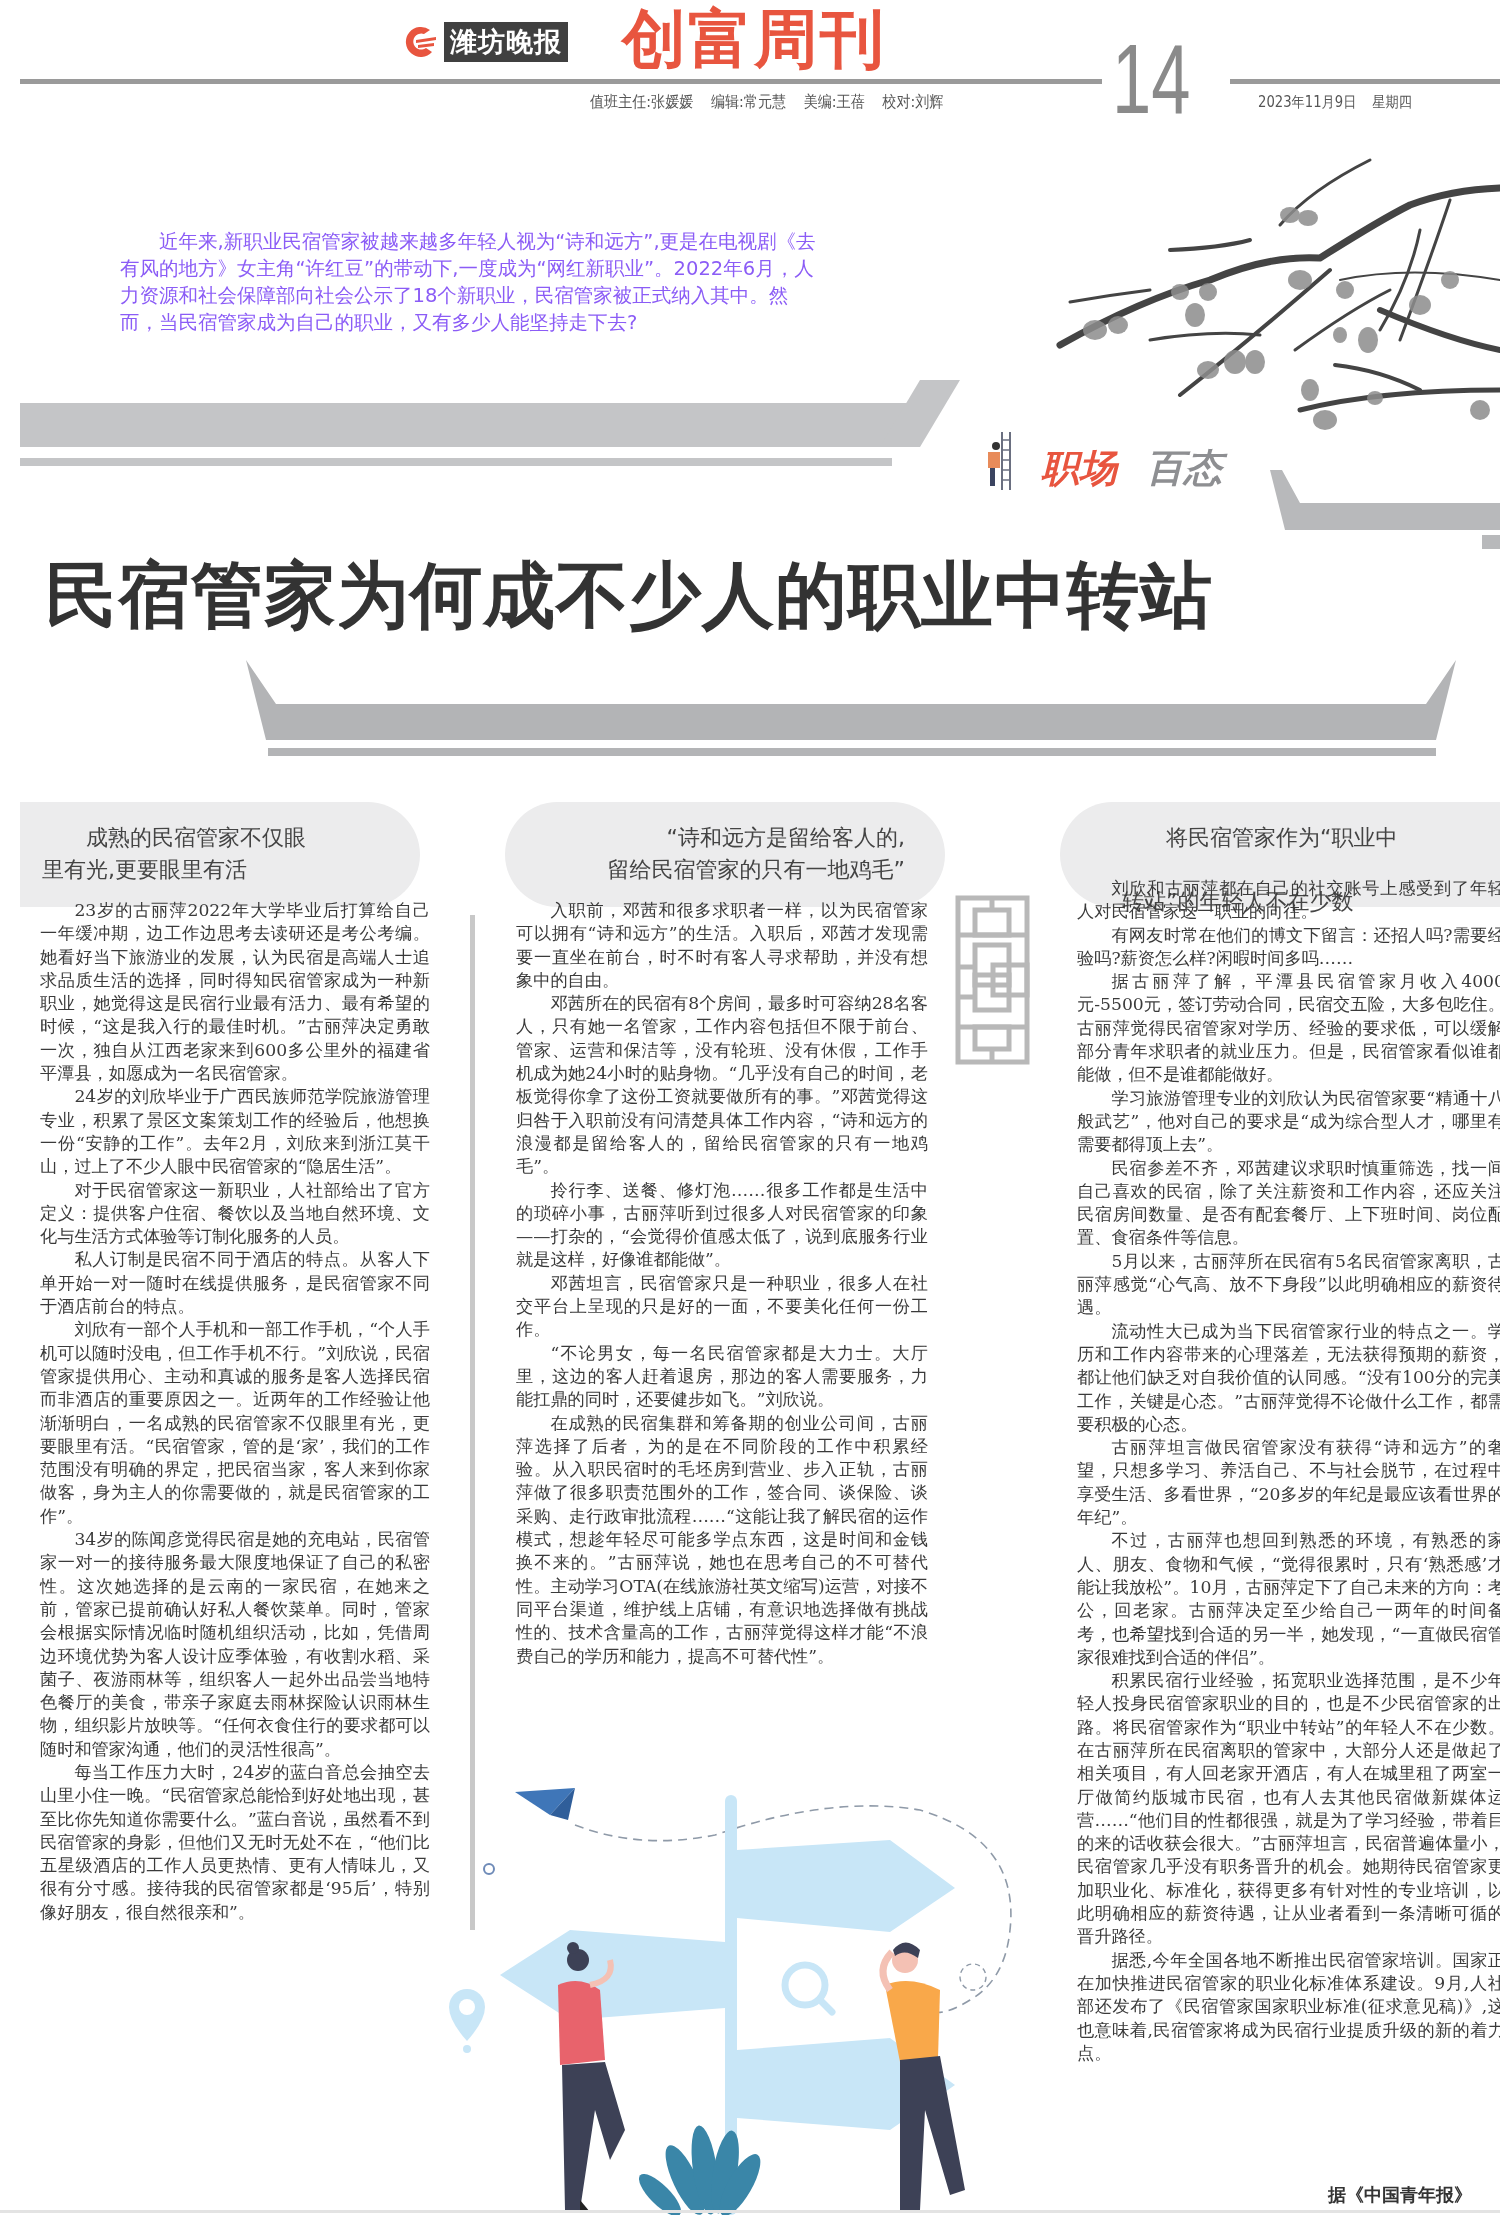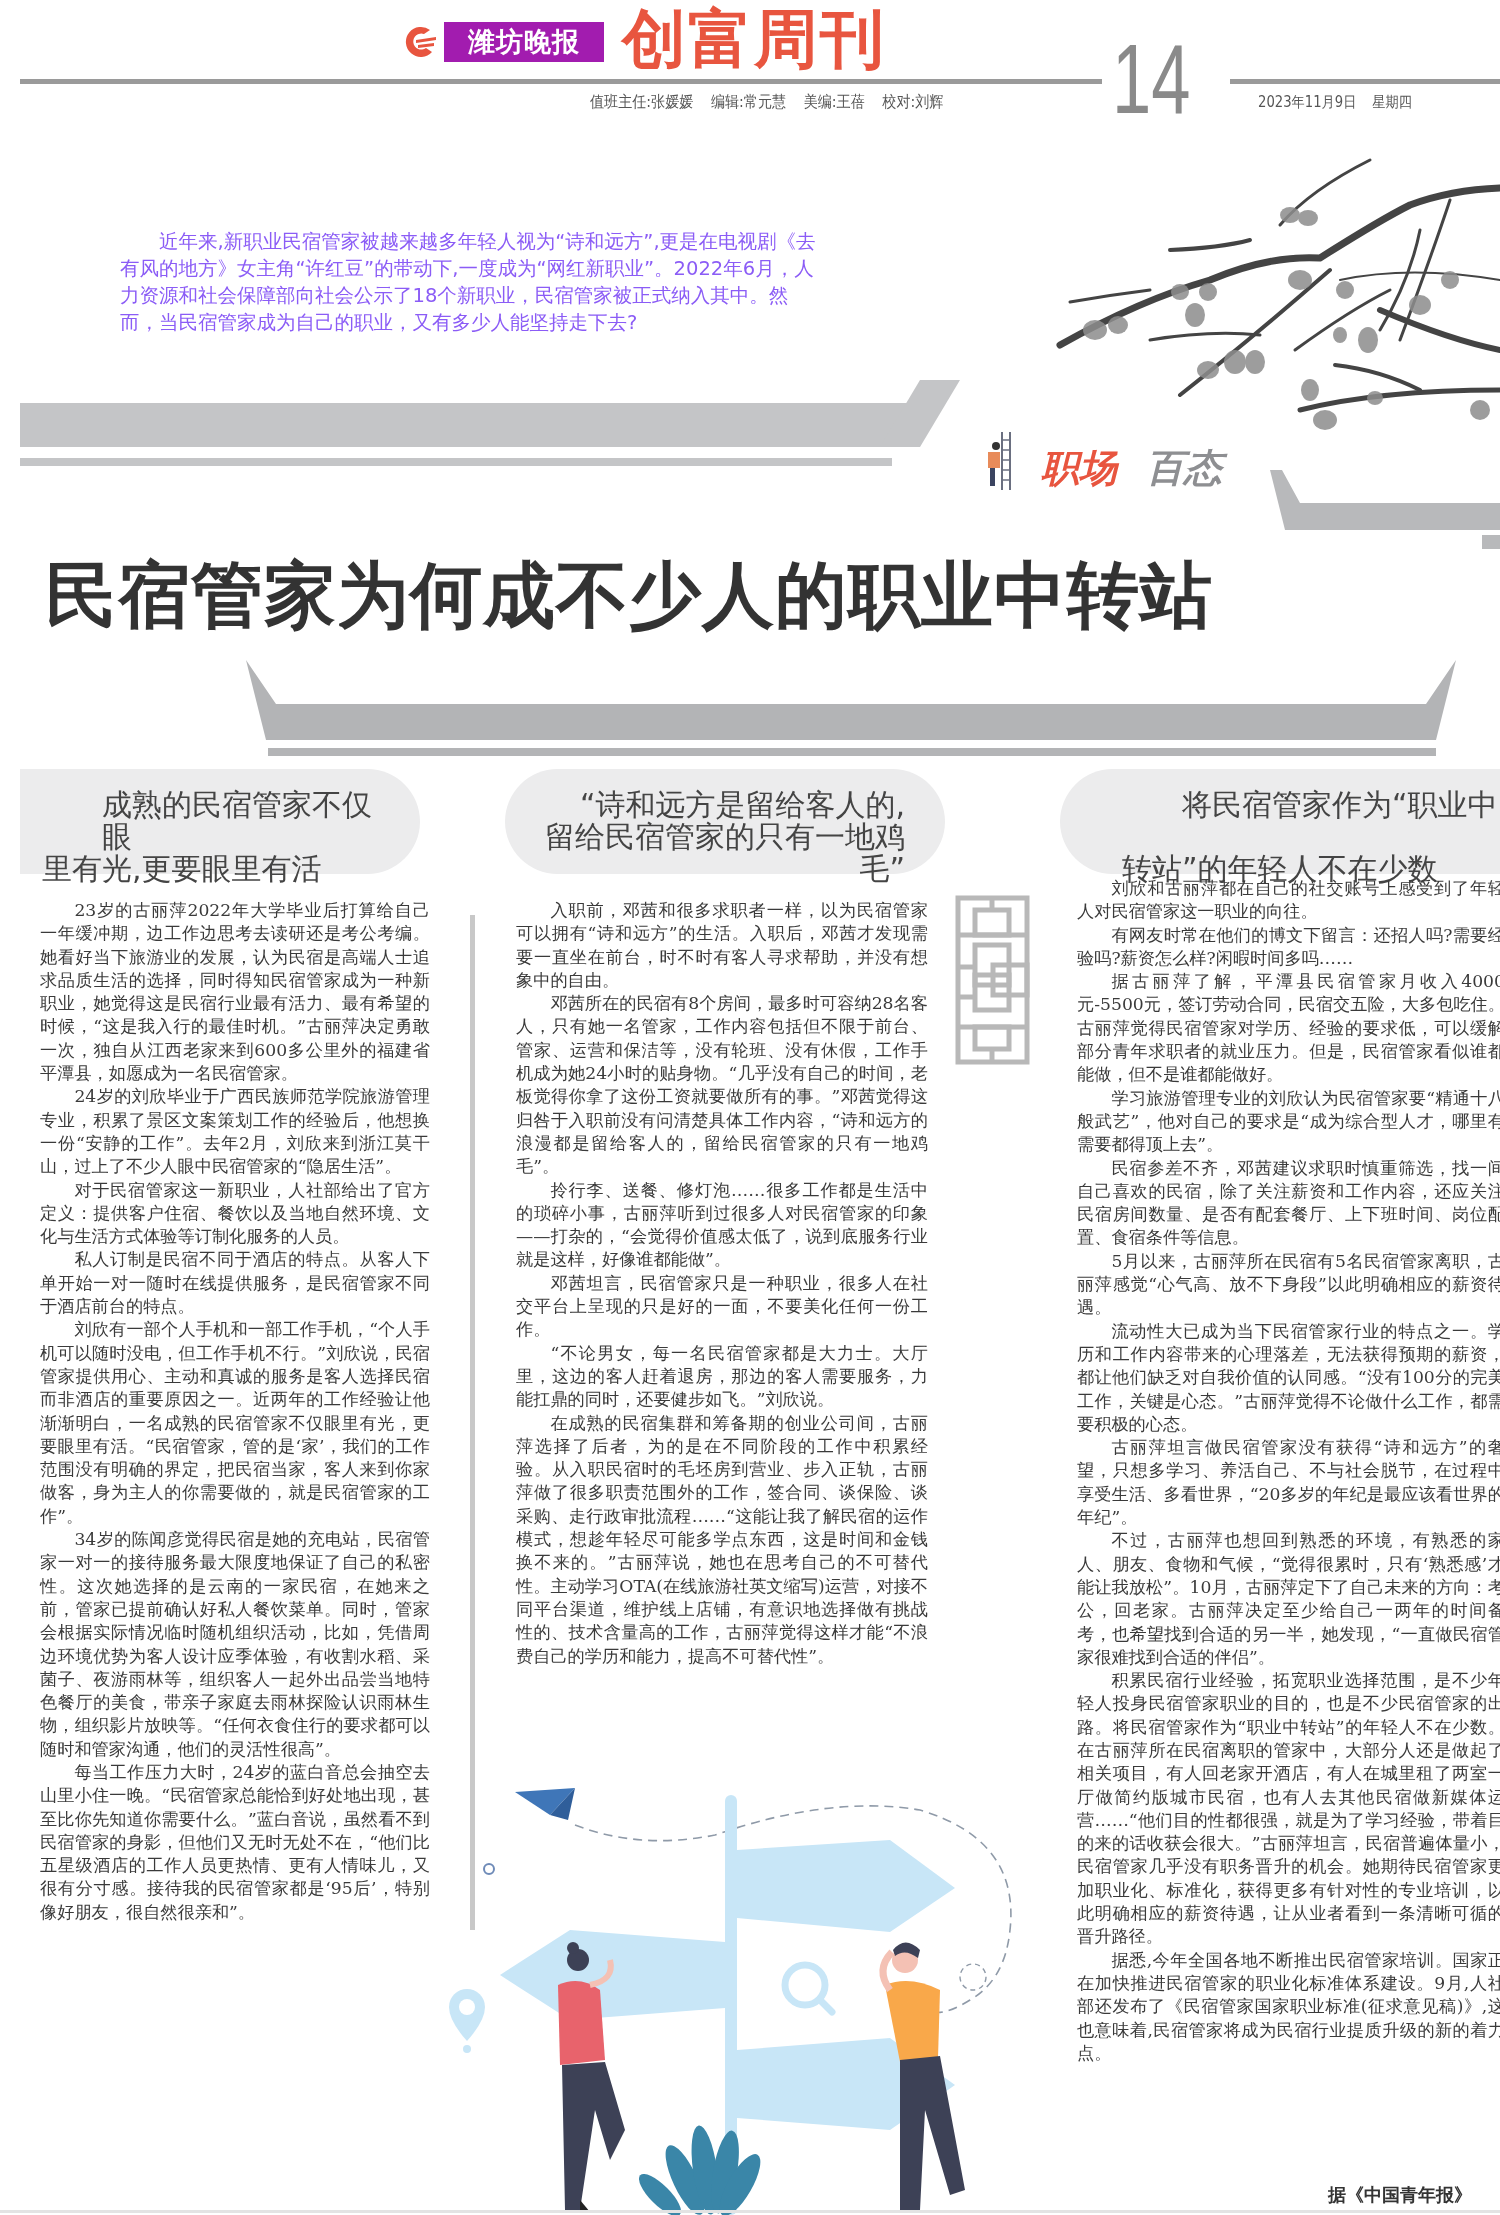--- a/index.html
+++ b/index.html
@@ -3,22 +3,22 @@
 <meta charset="utf-8">
 <style>
   * { box-sizing: border-box; margin: 0; padding: 0; }
   html, body { width: 1500px; height: 2215px; background: #ffffff; overflow: hidden; }
   body { position: relative; font-family: "DejaVu Serif", "Liberation Serif", serif; color: #333; }
 
   
   .masthead { position: absolute; left: 0; top: 0; width: 1500px; height: 125px; }
   .logo { position: absolute; left: 400px; top: 22px; display: flex; align-items: center; }
   .logo-icon { width: 40px; height: 40px; margin-right: 4px; }
-  .logo-box { background: #a21caf; color: #fff; font-family: "DejaVu Sans", sans-serif; font-weight: bold;
-              font-size: 27px; padding: 3px 24px; letter-spacing: 1px; line-height: 34px; }
+  .logo-box { background: #404040; color: #fff; font-family: "DejaVu Sans", sans-serif; font-weight: bold;
+              font-size: 27px; padding: 3px 6px; letter-spacing: 1px; line-height: 34px; }
   .pub-title { position: absolute; left: 622px; top: 2px; color: #e8553f; font-family: "DejaVu Serif", serif;
                font-weight: bold; font-size: 64px; letter-spacing: 2px; line-height: 74px; }
   .rule-left { position: absolute; left: 20px; top: 79px; width: 1082px; height: 5px; background: #9a9a9a; }
   .rule-right { position: absolute; left: 1230px; top: 79px; width: 270px; height: 5px; background: #9a9a9a; }
   .page-num { position: absolute; left: 1112px; top: 30px; font-family: "Liberation Sans", sans-serif;
               font-size: 98px; color: #8a8a8a; line-height: 98px; transform: scaleX(0.72); transform-origin: left top; }
   .credits { position: absolute; left: 590px; top: 92px; font-family: "DejaVu Sans", sans-serif; font-size: 16px;
              color: #555; display: flex; gap: 20px; transform: scaleX(0.88); transform-origin: left top; }
   .dateline { position: absolute; left: 1258px; top: 93px; font-family: "DejaVu Sans", sans-serif; font-size: 15px;
               color: #555; display: flex; gap: 18px; transform: scaleX(0.88); transform-origin: left top; }
@@ -44,22 +44,22 @@
 
   
   .headline { position: absolute; left: 45px; top: 550px; font-family: "DejaVu Sans", sans-serif; font-weight: bold;
               font-size: 72px; color: #333; letter-spacing: 1px; line-height: 90px; }
   .band-mid { position: absolute; left: 246px; top: 660px; width: 1210px; height: 100px; }
   .band-mid .shape { position: absolute; left: 0; top: 0; width: 1210px; height: 80px; background: #b3b4b6;
                      clip-path: polygon(0 0, 30px 55%, 1180px 55%, 1210px 0, 1190px 100%, 20px 100%); }
   .band-mid .thin { position: absolute; left: 22px; top: 88px; width: 1168px; height: 8px; background: #b3b4b6; }
 
   
-  .pill { position: absolute; top: 769px; height: 105px; background: #ececed; border-radius: 0 60px 60px 0;
-          font-family: "DejaVu Sans", sans-serif; font-size: 30px; color: #444; line-height: 32px; padding-top: 20px; }
+  .pill { position: absolute; top: 802px; height: 105px; background: #ececed; border-radius: 0 60px 60px 0;
+          font-family: "DejaVu Sans", sans-serif; font-size: 22px; color: #444; line-height: 32px; padding-top: 20px; }
   .pill-1 { left: 20px; width: 400px; padding-left: 22px; padding-right: 40px; }
   .pill-2 { left: 505px; width: 440px; border-radius: 60px; text-align: right; padding-right: 40px; }
   .pill-3 { left: 1060px; width: 440px; border-radius: 60px 0 0 60px; padding-left: 62px; }
   .pill .l1 { display: block; padding-left: 2em; }
   .pill-2 .l1 { padding-left: 0; }
   .pill-2 .l2 { display: block; }
   .pill-3 .l1 { padding-left: 2em; }
 
   
   .col { position: absolute; font-family: "DejaVu Serif", serif; font-size: 17.2px; line-height: 23.3px; color: #3a3a3a;

